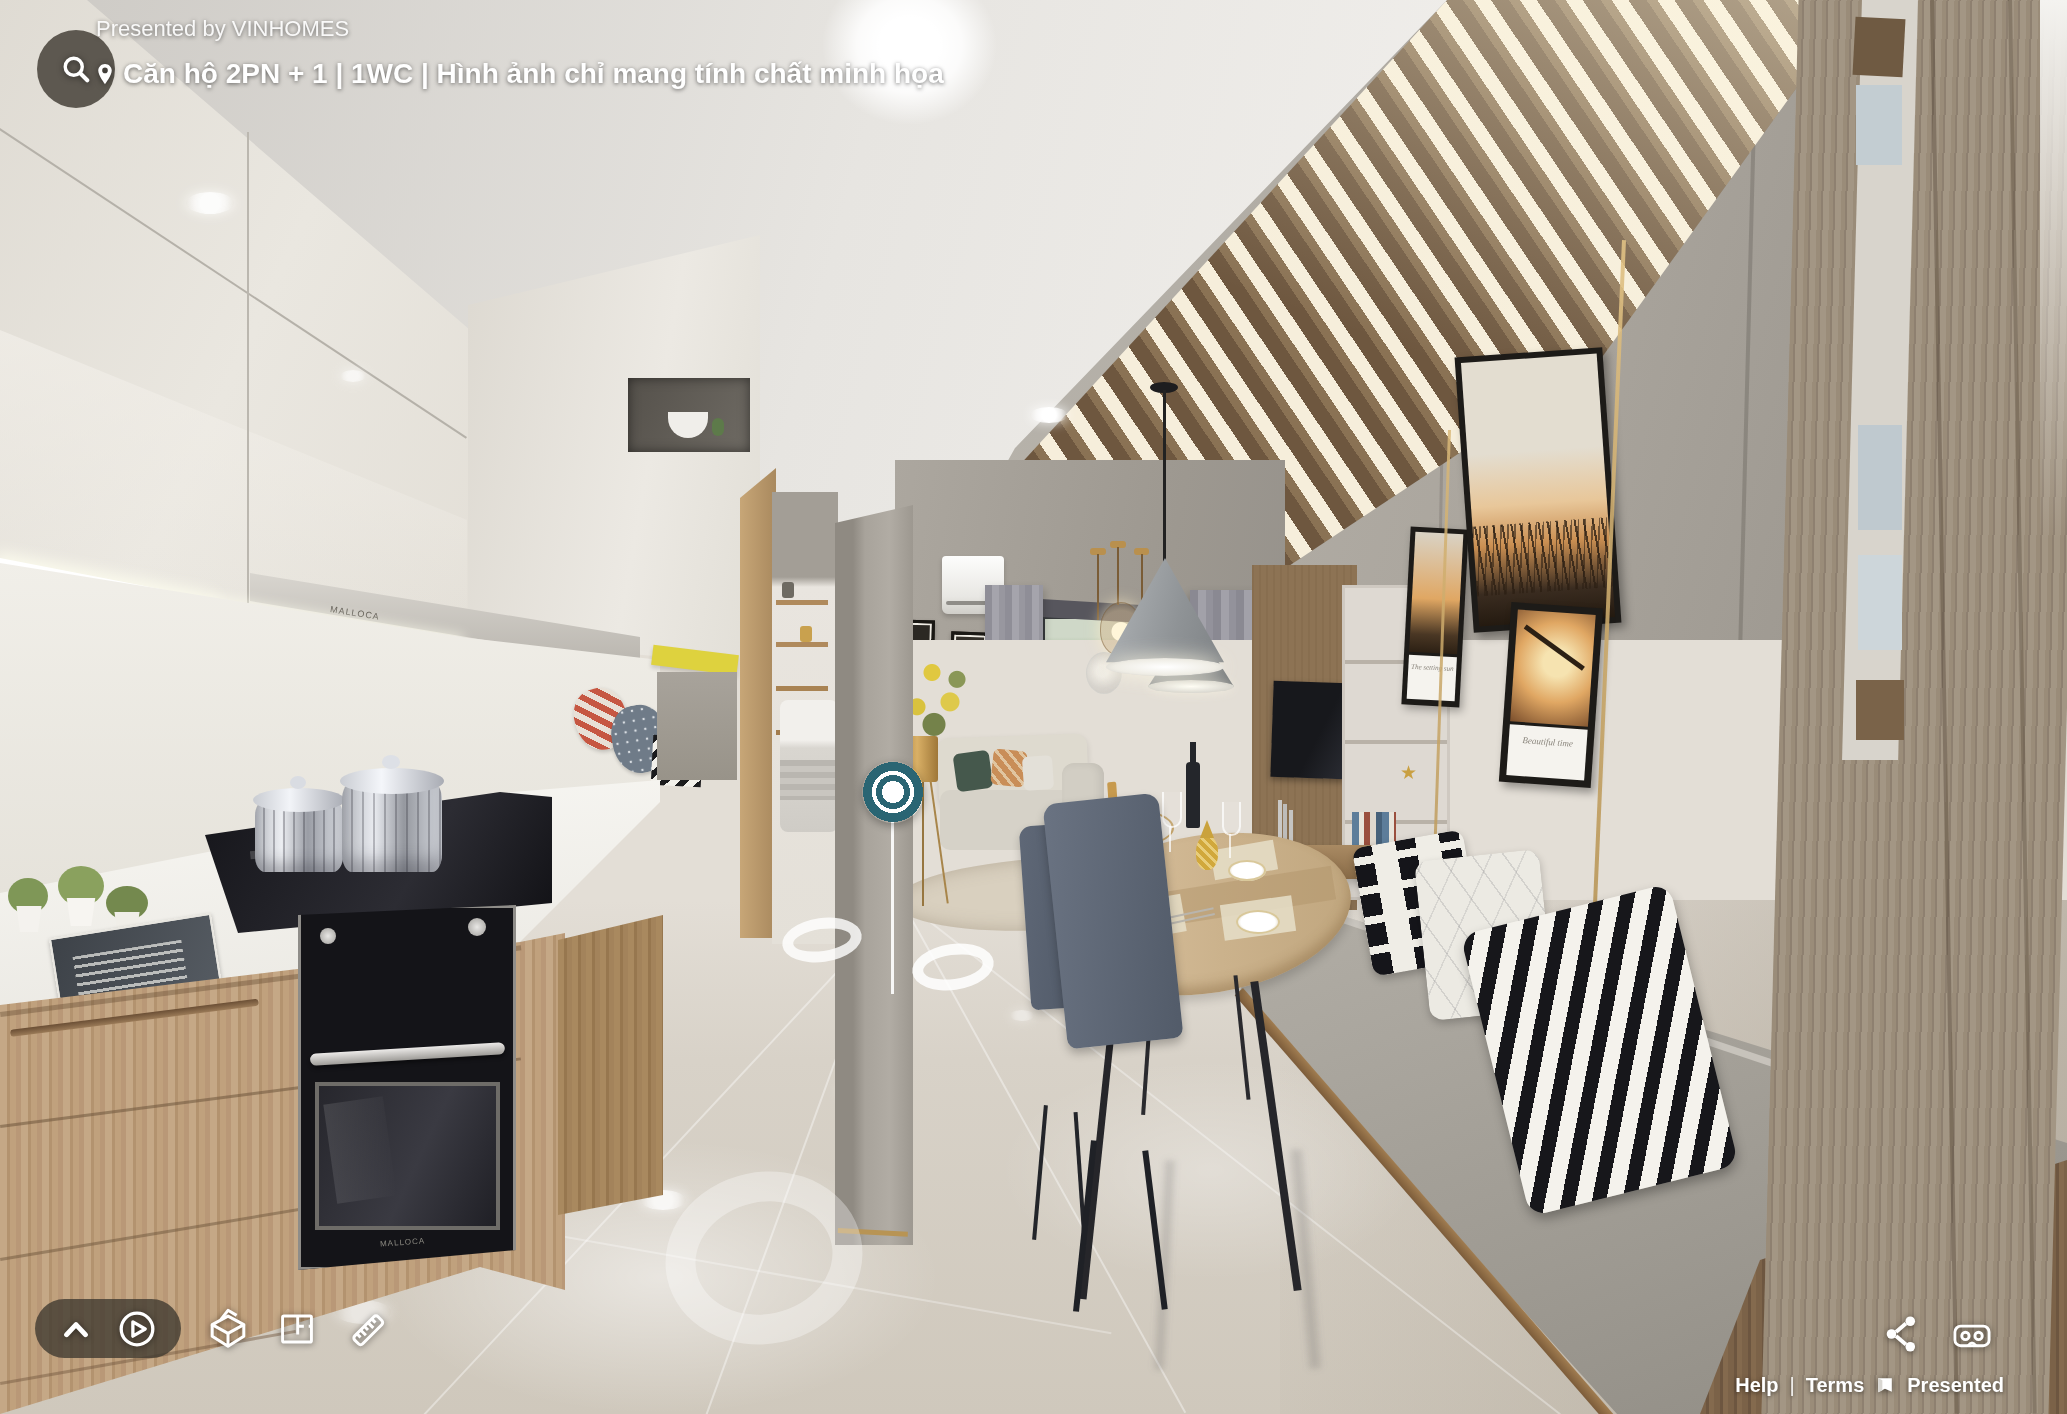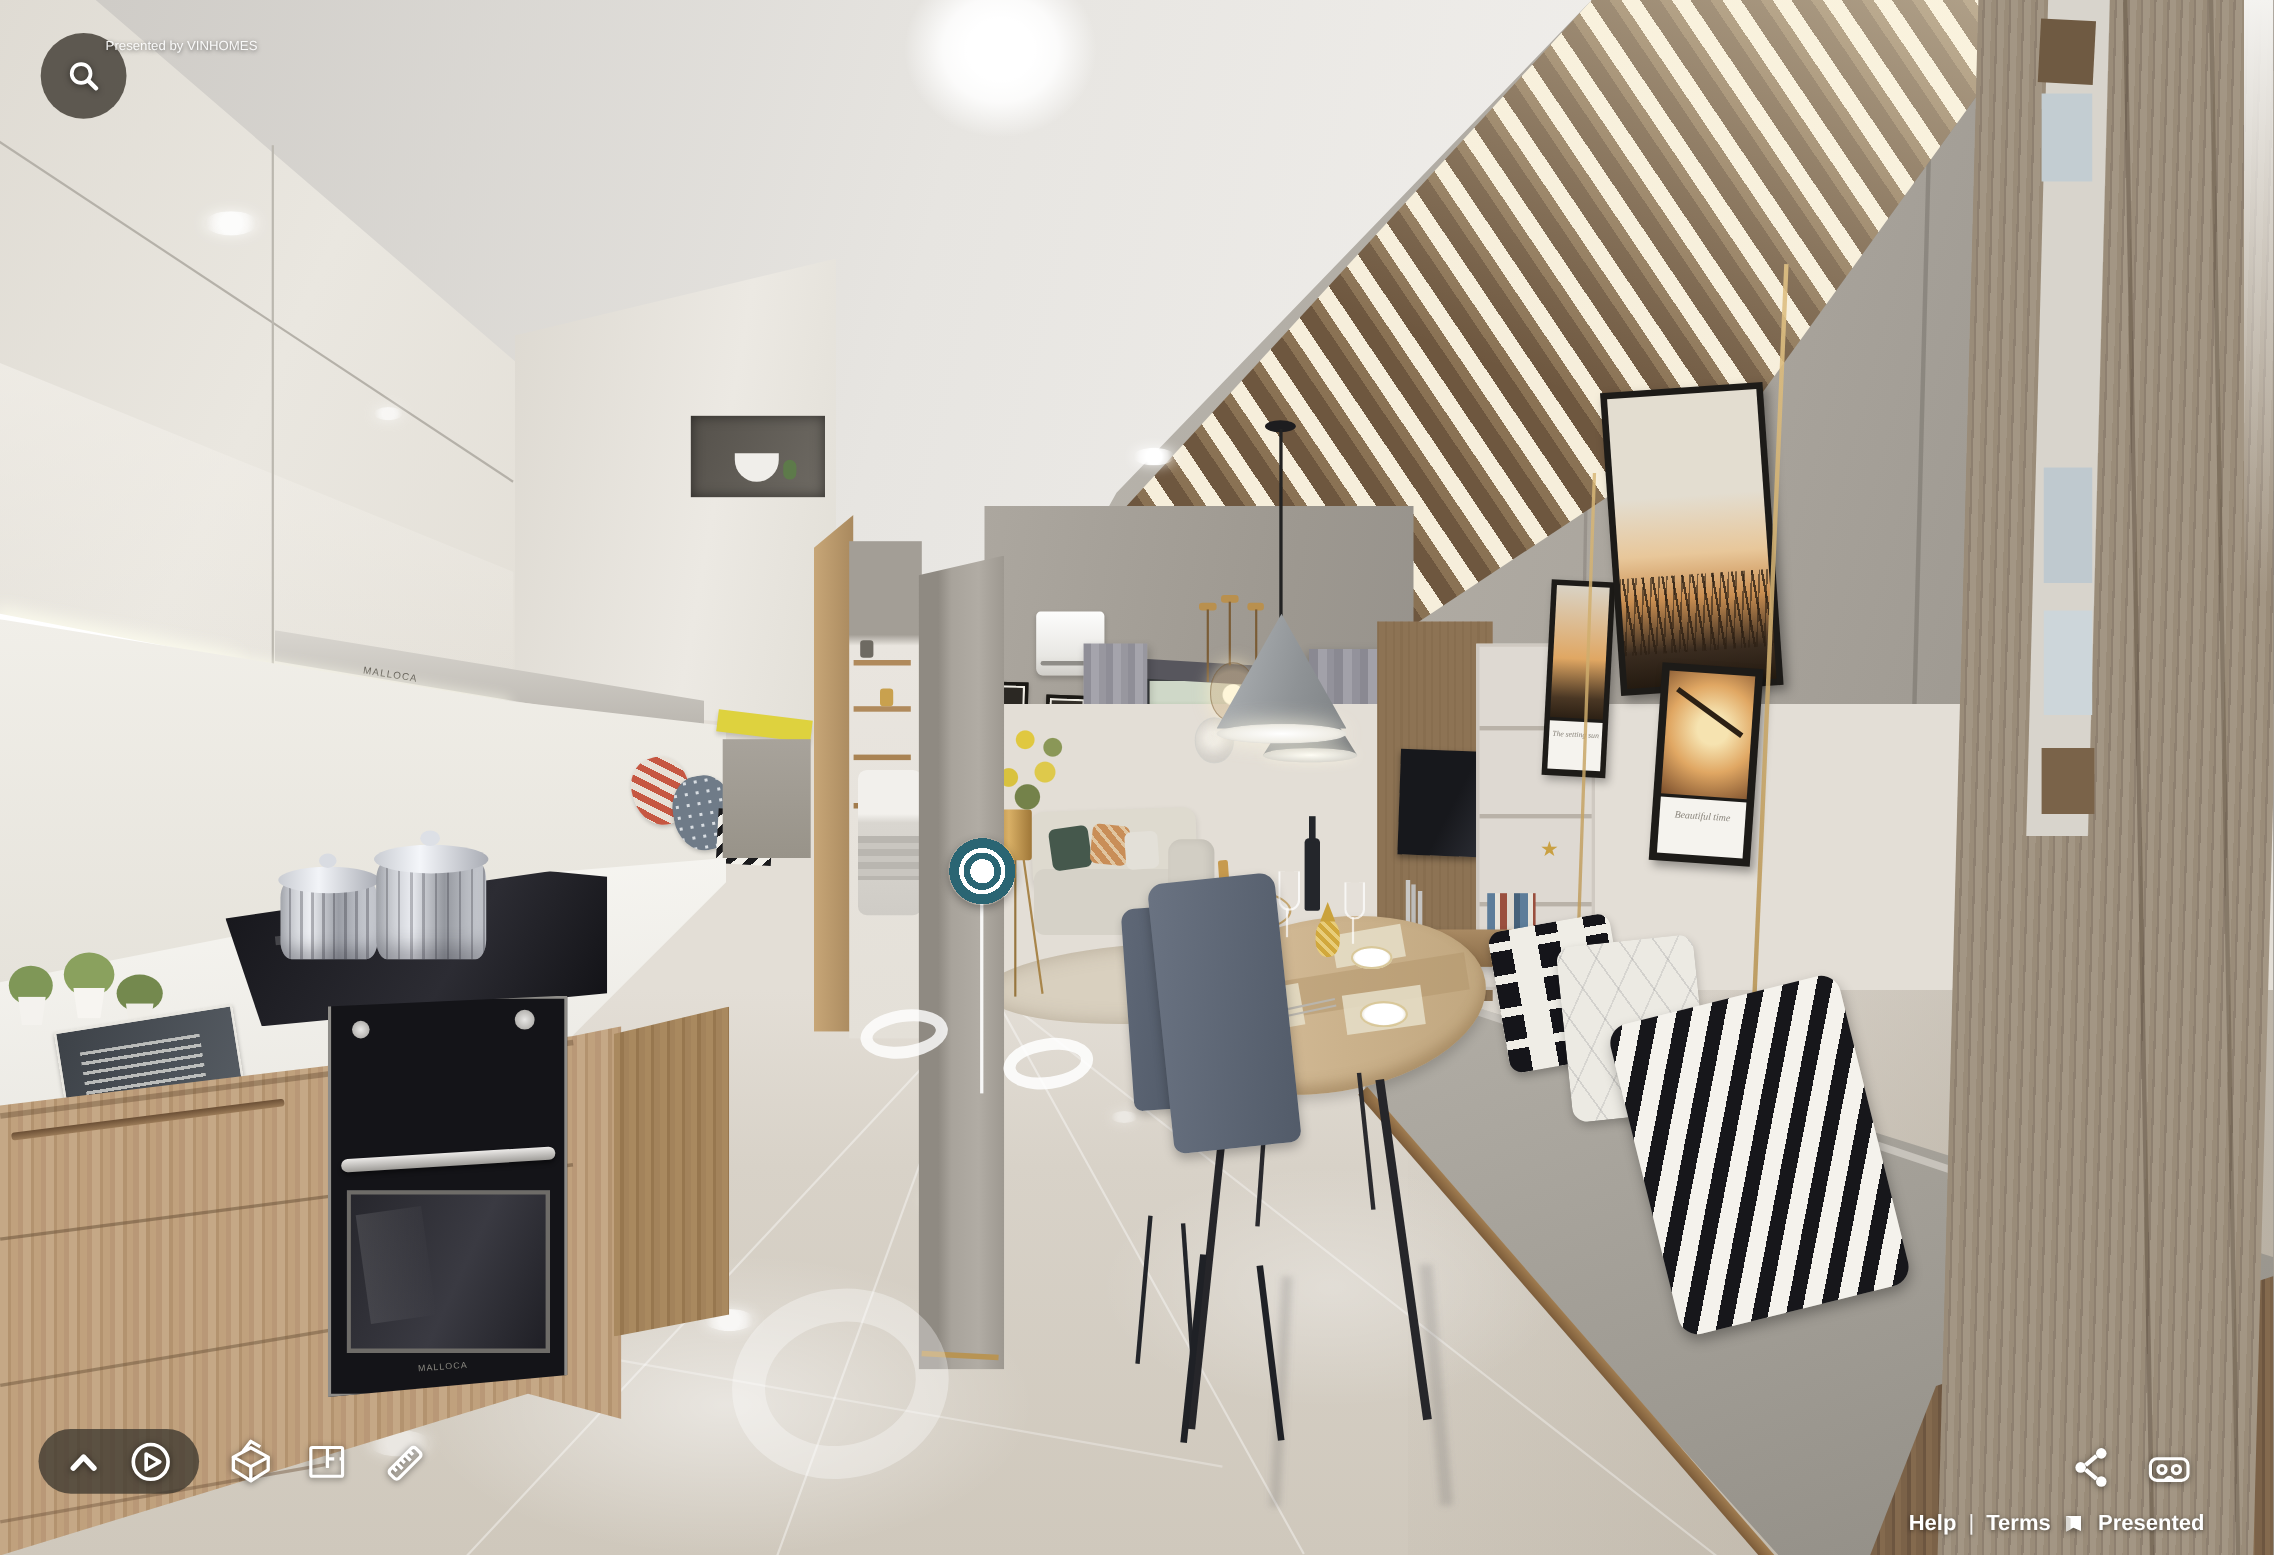--- a/index.html
+++ b/index.html
@@ -263,21 +263,29 @@
   <div class="a" style="left:862px;top:761px;width:62px;height:62px;border-radius:50%;background:radial-gradient(circle,#ffffff 0 11px,#2a6573 11px 17px,#ffffff 17px 21px,#2a6573 21px 30px,rgba(42,101,115,0) 30px);box-shadow:0 3px 8px rgba(0,0,0,.3)"></div>
 
   <div class="a" style="left:37px;top:30px;width:78px;height:78px;border-radius:50%;background:rgba(64,58,50,.82);cursor:pointer">
     <span class="ic" style="left:21px;top:21px">
       <svg width="36" height="36" viewBox="0 0 32 32" fill="none" stroke="#fff" stroke-linecap="round">
           <circle cx="14" cy="14" r="7.6" stroke-width="3"></circle>
           <path d="M19.8 19.8 26 26" stroke-width="3.6"></path>
         </svg>
     </span>
   </div>
-  <div class="a txtsh" style="left:96px;top:34px;color:rgba(255,255,255,.92);font-size:12px">Presented by VINHOMES</div>
+  <div class="a txtsh" style="left:96px;top:16px;color:rgba(255,255,255,.92);font-size:22px">Presented by VINHOMES</div>
+  <div class="a" style="left:96px;top:58px;display:flex;align-items:center;gap:9px">
+    <span class="ic" style="position:static">
+      <svg width="18" height="22" viewBox="0 0 16 18" fill="#fff">
+          <path fill-rule="evenodd" d="M8 0C4.7 0 2 2.6 2 5.9 2 10.3 8 18 8 18s6-7.7 6-12.1C14 2.6 11.3 0 8 0zm0 8.3a2.5 2.5 0 1 1 0-5 2.5 2.5 0 0 1 0 5z"></path>
+        </svg>
+    </span>
+    <span class="txtsh" style="color:#fff;font-size:28px;font-weight:bold">Căn hộ 2PN + 1 | 1WC | Hình ảnh chỉ mang tính chất minh họa</span>
+  </div>
 
   <div class="a" style="left:35px;top:1299px;width:146px;height:59px;border-radius:30px;background:rgba(62,56,48,.78)">
     <span class="ic" style="left:21px;top:10px;cursor:pointer">
       <svg width="40" height="40" viewBox="0 0 32 32" fill="none" stroke="#fff" stroke-linecap="round" stroke-linejoin="round">
           <path d="M8.5 20.5 16 12.5l7.5 8" stroke-width="4"></path>
         </svg>
     </span>
     <span class="ic" style="left:80px;top:8px;cursor:pointer">
       <svg width="44" height="44" viewBox="0 0 32 32" fill="none" stroke="#fff">
           <circle cx="16" cy="16" r="11.5" stroke-width="2.4"></circle>

